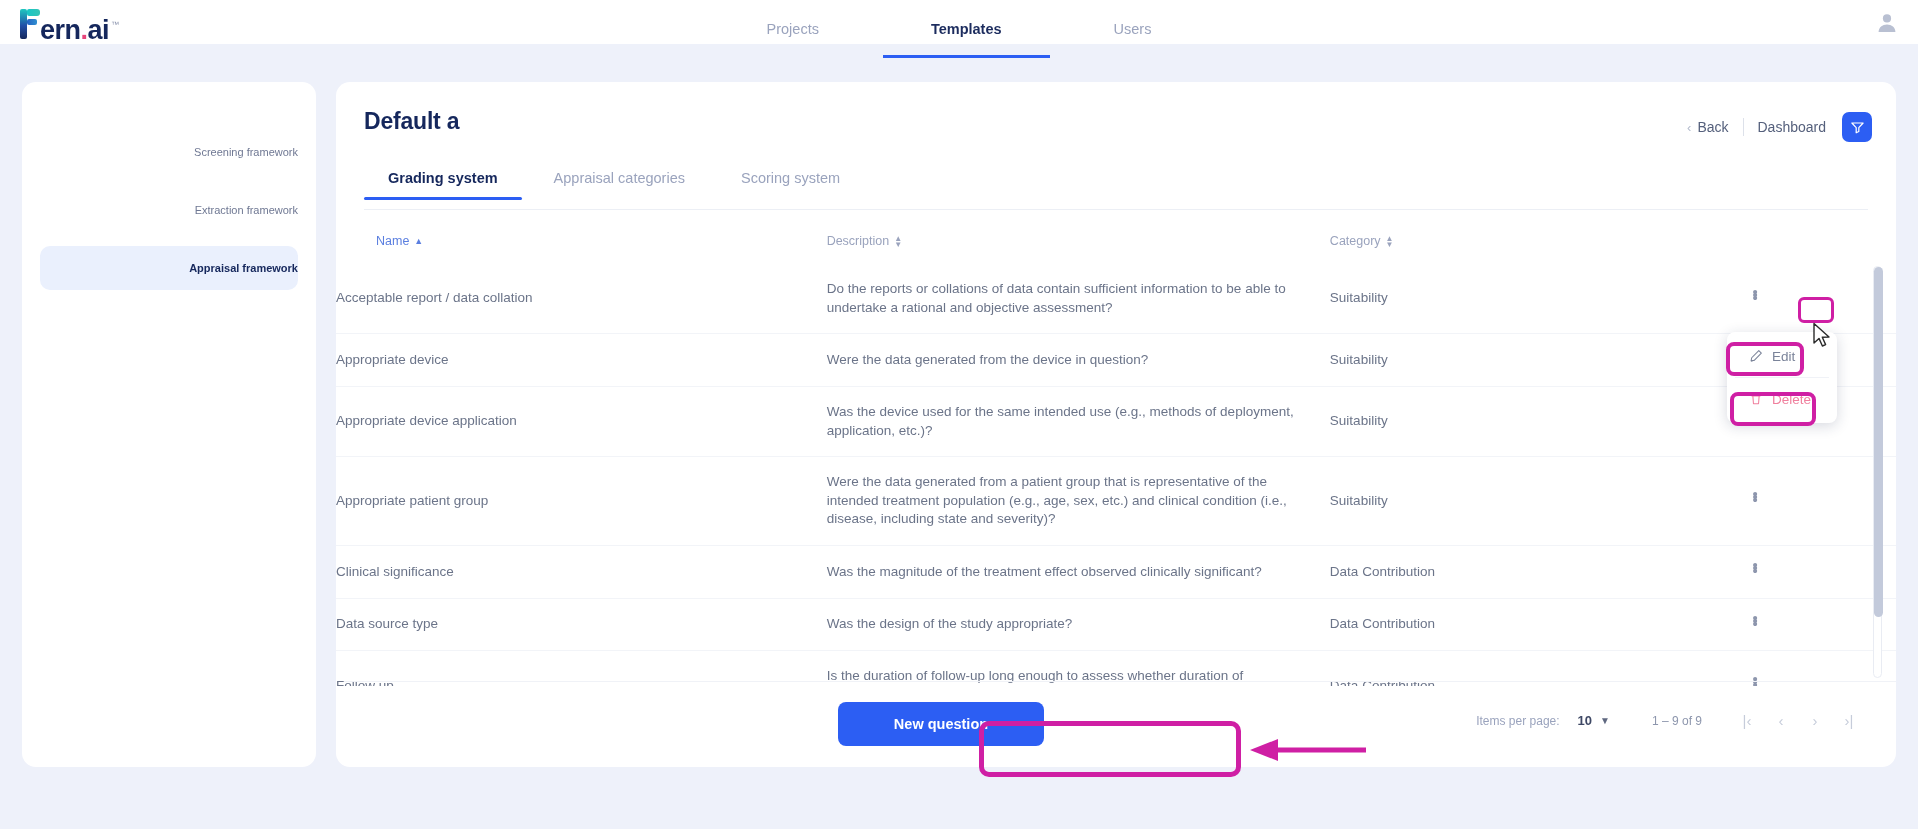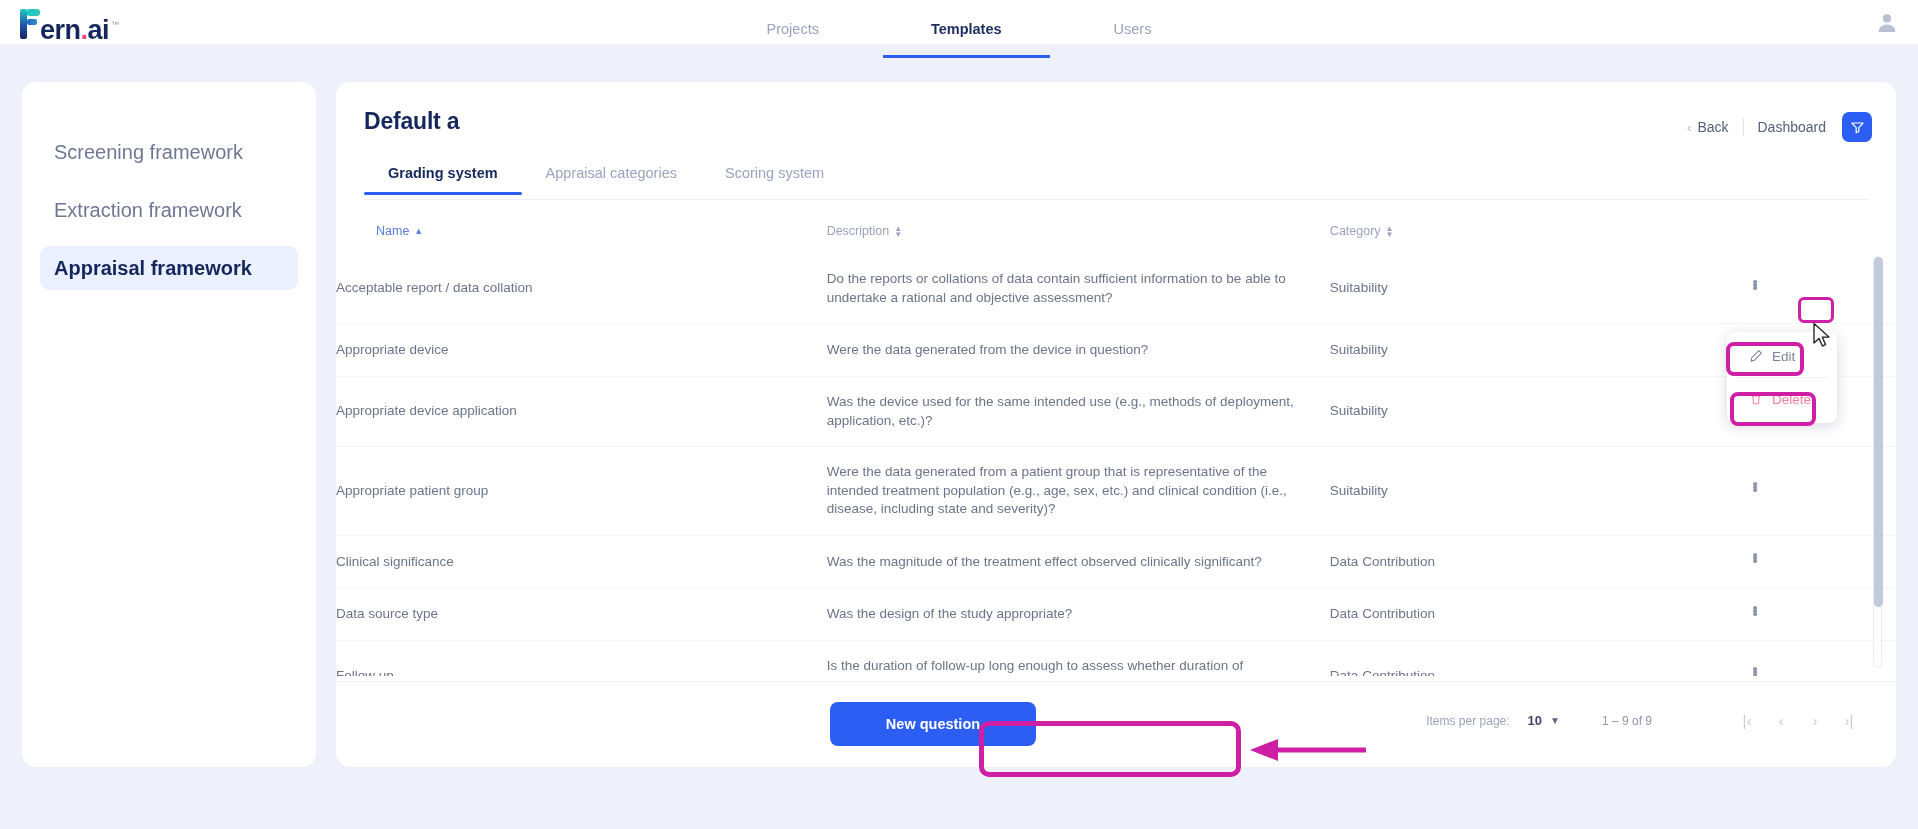--- a/index.html
+++ b/index.html
@@ -75,21 +75,21 @@
   .page { position: absolute; top: 58px; left: 0; width: 1918px; height: 771px; background: #eef1fa; }
 
   .sidebar {
     position: absolute; left: 22px; top: 24px;
     width: 294px; height: 685px;
     background: #ffffff; border-radius: 14px;
   }
   .side-item {
     margin: 0 18px; height: 44px; border-radius: 10px;
     display: flex; align-items: center; padding-left: 14px;
-    font-size: 20px; color: #6f7893; cursor: pointer;
+    font-size: 11px; color: #6f7893; cursor: pointer; justify-content: flex-end;
   }
   .side-item:first-child { margin-top: 48px; }
   .side-item + .side-item { margin-top: 14px; }
   .side-item.active { background: #eaf0fd; color: #15275c; font-weight: bold; }
 
   .content {
     position: absolute; left: 336px; top: 24px;
     width: 1560px; height: 685px;
     background: #ffffff; border-radius: 14px;
     overflow: hidden;
@@ -113,22 +113,22 @@
   .dash-link { cursor: pointer; color: #55607c; }
   .filter-btn {
     margin-left: 16px;
     width: 30px; height: 30px; border-radius: 7px;
     background: #2c5ef3; display:flex; align-items:center; justify-content:center;
     cursor: pointer;
   }
 
   
   .tabs {
-    position: relative; margin: 4px 28px; height: 40px;
-    display: flex; align-items: center; gap: 0;
+    position: relative; margin: 14px 28px; height: 40px;
+    display: flex; align-items: flex-start; gap: 8px;
   }
   .tab {
     position: relative; padding: 0 24px 14px 24px;
     font-size: 14.5px; color: #9aa3bd; cursor: pointer; white-space: nowrap;
   }
   .tab.active { color: #15275c; font-weight: bold; }
   .tab.active::after {
     content:""; position: absolute; left: 0; right: 0; bottom: 0;
     height: 3px; background: #2c5ef3; border-radius: 2px;
   }
@@ -178,39 +178,39 @@
     background: #ffffff; border: 1px solid #e9ecf3; border-radius: 6px;
   }
   .scroll-thumb {
     position: absolute; top: 0; left: 0;
     width: 9px; height: 350px;
     background: #c3cadb; border-radius: 6px;
   }
 
   
   .footer {
-    position: absolute; bottom: 0; left: 0; right: 0; height: 86px;
+    position: absolute; bottom: 0; left: 8px; right: 0; height: 86px;
     border-top: 1px solid #f0f2f7;
     display: flex; align-items: center;
   }
   .new-q-btn {
     position: absolute; left: 494px; top: 20px;
     width: 206px; height: 44px;
     background: #2c5ef3; color: #fff; border: none; border-radius: 8px;
     font-size: 14.5px; font-weight: bold; cursor: pointer;
     font-family: "Liberation Sans", sans-serif;
   }
   .pager {
     position: absolute; right: 30px; top: 30px;
     display: flex; align-items: center; font-size: 12px; color: #9aa3bd;
   }
   .pager-label { margin-right: 18px; }
   .pager-size { color: #3e4865; font-weight: bold; font-size: 13px; margin-right: 8px; }
   .caret-dn { color: #5f6880; font-size: 10px; margin-right: 42px; }
-  .pager-range { color: #8d96ad; margin-right: 78px; }
+  .pager-range { color: #8d96ad; margin-right: 28px; }
   .pg-btn { width: 34px; text-align: center; color: #c6ccda; font-size: 15px; cursor: pointer; }
 
   
   .anno { position: absolute; z-index: 40; pointer-events: none; }
   .anno-box {
     border: 3px solid #cf1fa4; border-radius: 6px;
   }
   .anno-box.thick { border-width: 4px; border-radius: 8px; }
 
   

